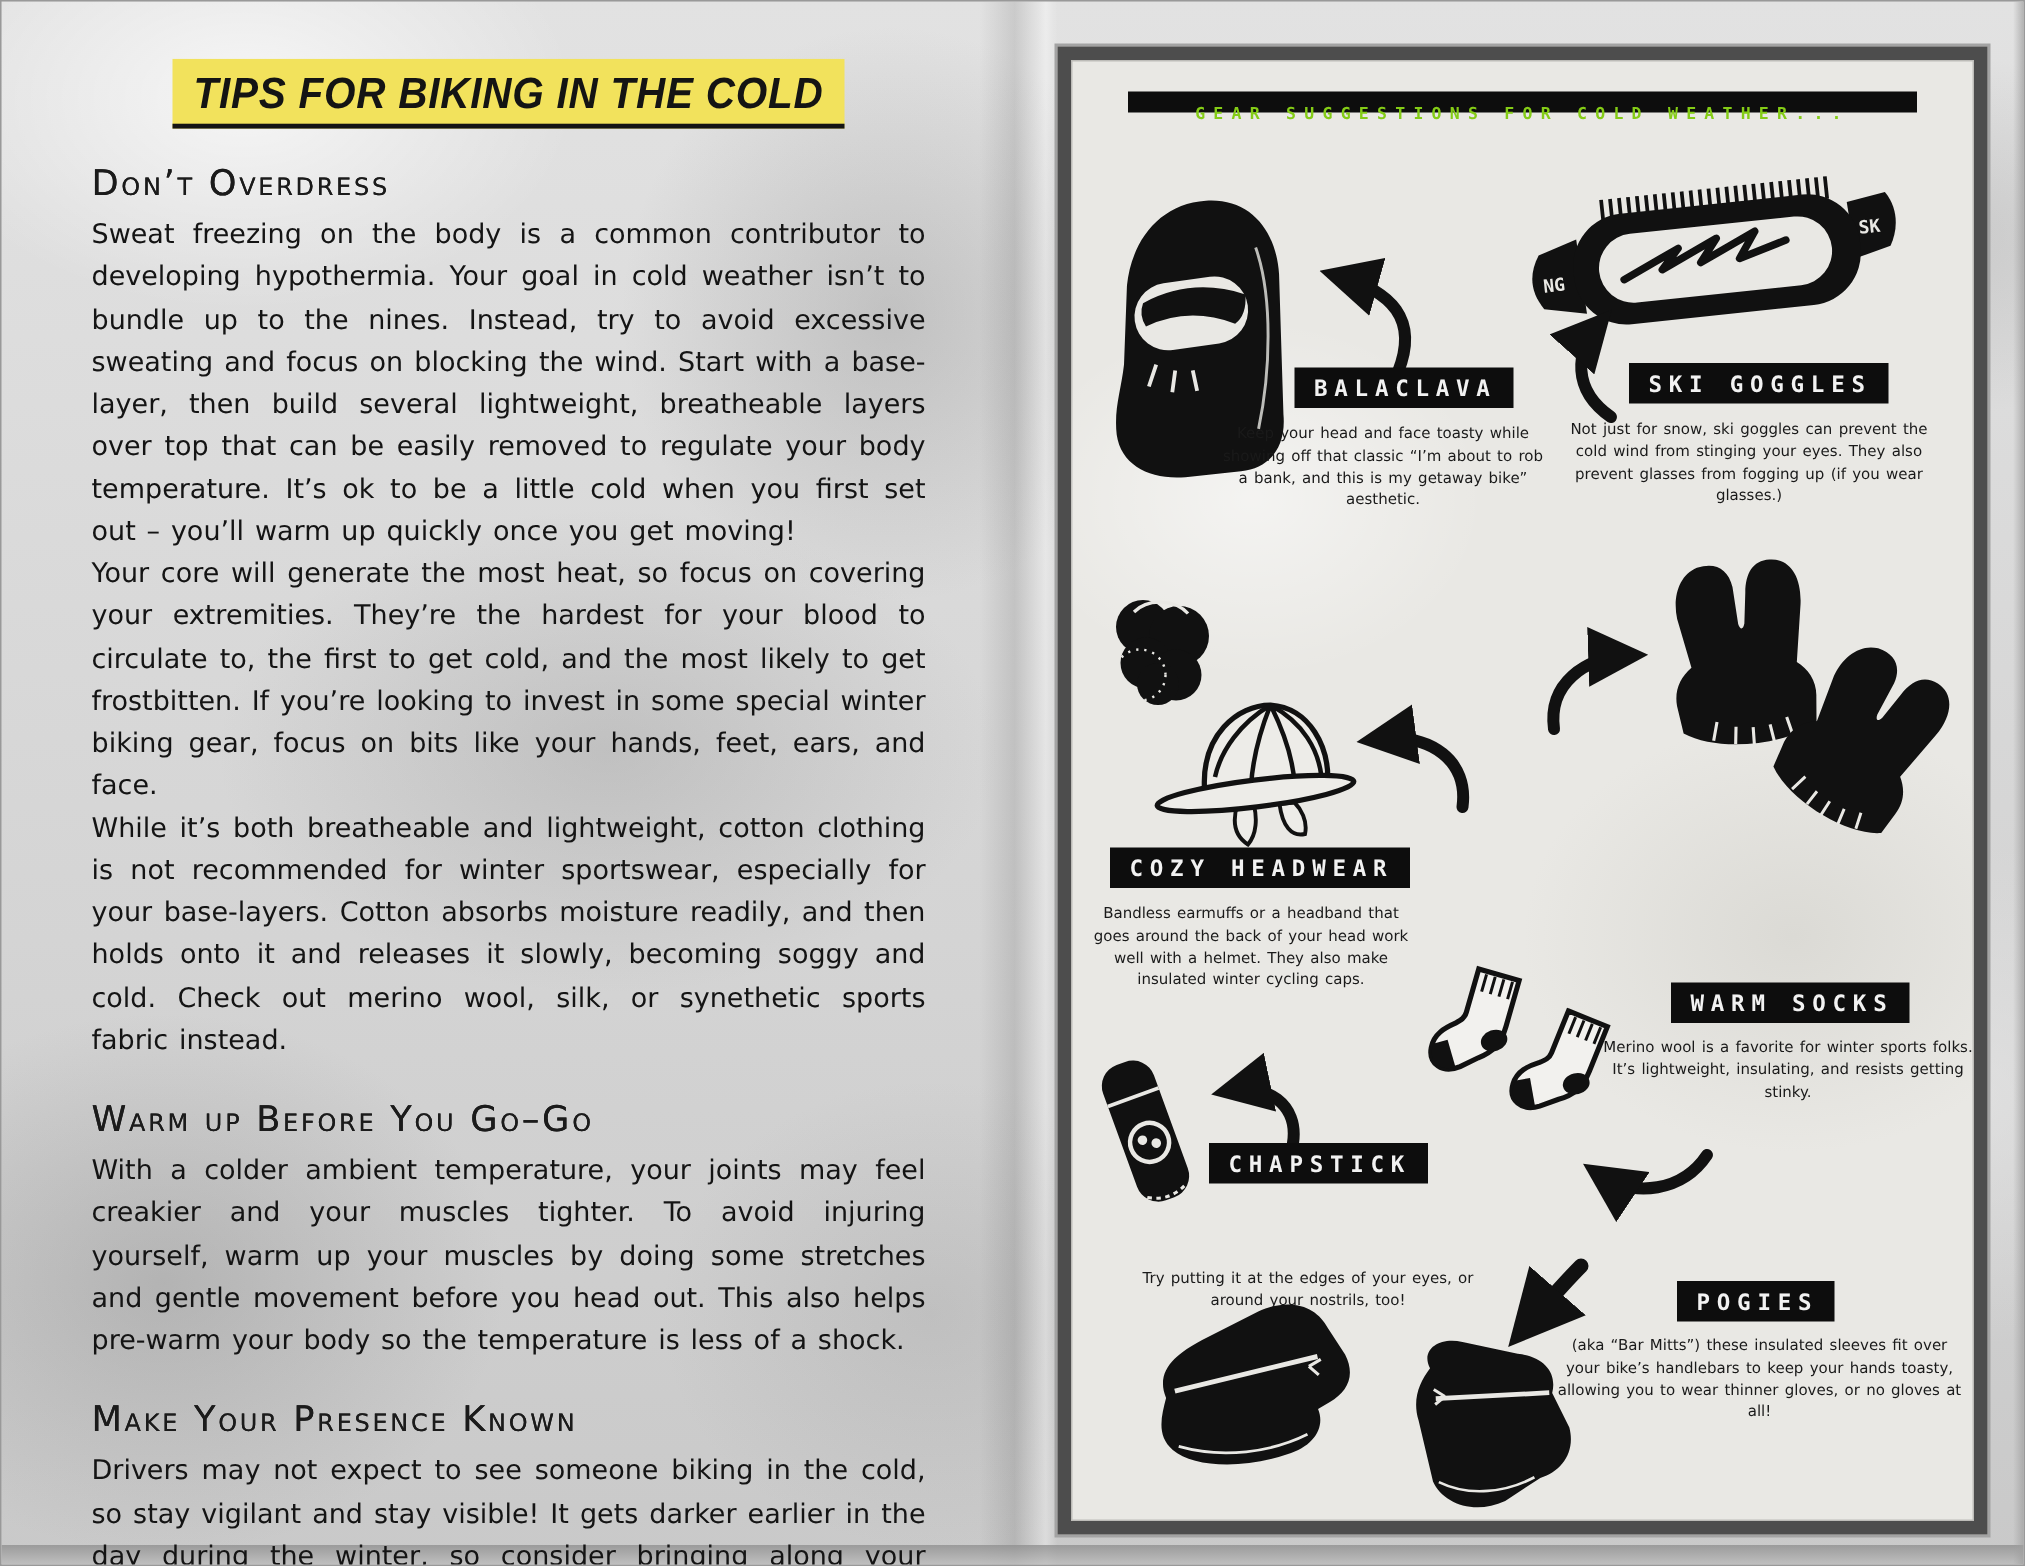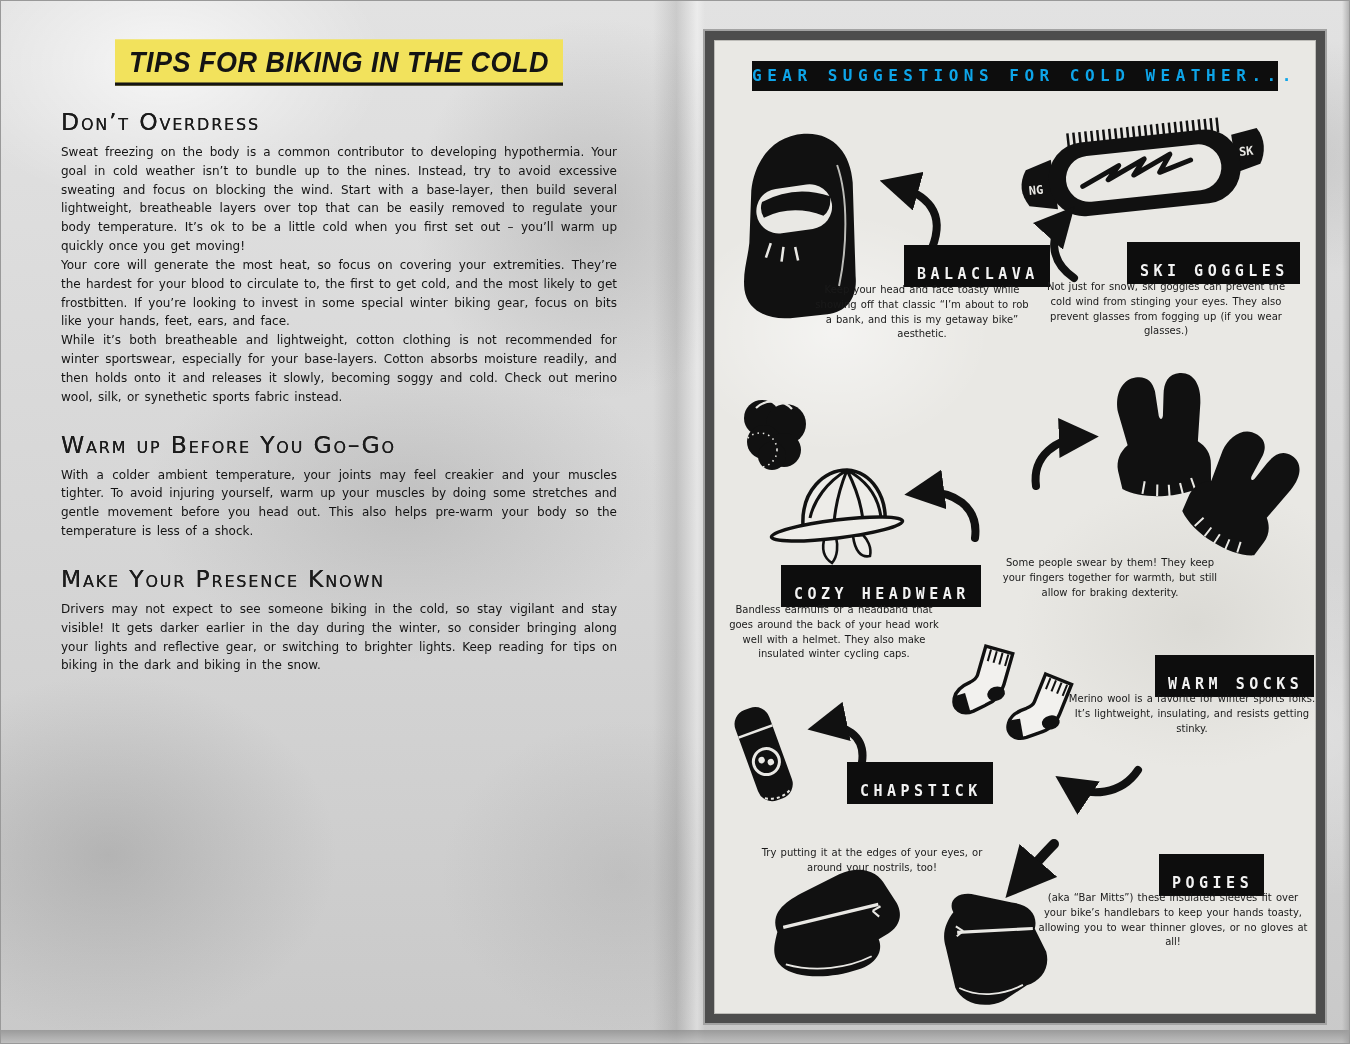--- a/index.html
+++ b/index.html
@@ -35,45 +35,45 @@
     font-size:27px; font-weight:bold; letter-spacing:.5px; color:#141414;
     background:#f2e25c; padding:6px 14px 3px 14px;
     border-bottom:3px solid #141414; transform:scaleY(1.08);
   }
   .sec h2 {
     font-variant-caps:small-caps; font-weight:normal; font-size:23.5px;
     letter-spacing:1.8px; color:#1b1b1b; margin:24px 0 7px 0;
     text-shadow:0 0 .4px #1b1b1b;
   }
   .sec p {
-    font-size:12px; line-height:1.57; text-align:justify; color:#141414;
+    font-size:18px; line-height:1.57; text-align:justify; color:#141414;
     word-spacing:1.5px;
   }
 
   
   .panel {
     position:absolute; left:704px; top:30px; width:620px; height:992px;
     background:#e9e8e4; border:9px solid #4d4d4d;
     box-shadow:0 0 0 2px #a3a3a3, inset 0 0 0 1px #bdbcb8;
   }
   .panel::before { content:""; position:absolute; inset:0; pointer-events:none;
     background:
       radial-gradient(ellipse 260px 200px at 20% 30%, rgba(255,255,255,.5), transparent 60%),
       radial-gradient(ellipse 300px 240px at 80% 60%, rgba(205,204,198,.5), transparent 60%);
   }
   .panel-header {
-    position:absolute; left:38px; top:21px; width:526px; height:30px;
-    background:#0d0d0d; color:#0ea5e9; font-family:"DejaVu Sans Mono", monospace;
-    font-size:16px; font-weight:bold; letter-spacing:5.5px;
+    position:absolute; left:38px; top:21px; width:526px; height:14px;
+    background:#0d0d0d; color:#84cc16; font-family:"DejaVu Sans Mono", monospace;
+    font-size:11px; font-weight:bold; letter-spacing:5.5px;
     line-height:30px; text-align:center; white-space:nowrap;
   }
   .chip {
     position:absolute; background:#0d0d0d; color:#f2f2f2;
     font-family:"DejaVu Sans Mono", monospace; font-size:15px; font-weight:bold;
-    letter-spacing:4.5px; padding:20px 11px 4px 13px; white-space:nowrap;margin-left:41px;
+    letter-spacing:4.5px; padding:5px 11px 4px 13px; white-space:nowrap;
   }
   .desc {
     position:absolute; font-size:10px; line-height:1.48; text-align:center;
     color:#1a1a1a; word-spacing:1px;
   }
   .art, .arrow { position:absolute; }
   svg { overflow:visible; display:block; }
   .arrow path { stroke:#111; fill:none; stroke-linecap:round; }
 </style>
 </head>
@@ -183,21 +183,20 @@
     </svg>
     <svg class="art" style="left:474px; top:384px; transform:rotate(33deg);" width="108" height="145" viewBox="0 0 110 145">
       <path d="M28,12 C16,16 11,30 13,44 L20,76 C12,82 8,90 9,100 L12,118 C34,132 80,130 98,116 L99,100 C100,90 95,82 88,77 L93,40 C95,22 88,10 75,10 C64,10 59,18 58,30 L56,50 C55,54 53,54 52,50 L50,26 C48,14 40,9 28,12 Z" fill="#111"></path>
       <path d="M34,112 L31,124 M46,116 L45,127 M57,117 L57,128 M68,116 L70,127 M79,112 L82,123" stroke="#e9e8e4" stroke-width="2" fill="none"></path>
     </svg>
     <div class="arrow" style="left:316px; top:386px;">
       <svg width="70" height="65" viewBox="0 0 70 65">
           <path d="M6,60 C2,30 26,12 56,11" stroke-width="8" marker-end="url(#ah)"></path>
         </svg>
     </div>
-    <div class="desc" style="left:282px; top:516px; width:228px;">Some people swear by them! They keep your fingers together for warmth, but still allow for braking dexterity.</div>
 
     <svg class="art" style="left:240px; top:602px;" width="132" height="125" viewBox="0 0 132 125">
       <g transform="rotate(16 34 40)">
         <path d="M22,6 H50 V38 C50,50 46,57 38,63 L28,72 C18,80 7,76 6,65 C5,56 11,50 17,45 C20,42 22,40 22,36 Z" fill="#f2f1ee" stroke="#111" stroke-width="3.4"></path>
         <path d="M28,8 V20 M34,8 V20 M40,8 V20 M46,8 V20" stroke="#111" stroke-width="2"></path>
         <ellipse cx="45" cy="49" rx="9" ry="7" transform="rotate(-35 45 49)" fill="#111"></ellipse>
         <path d="M7,62 C5,73 15,80 25,73 L15,57 Z" fill="#111"></path>
       </g>
       <g transform="translate(56,28) rotate(22 34 40)">
         <path d="M22,6 H50 V38 C50,50 46,57 38,63 L28,72 C18,80 7,76 6,65 C5,56 11,50 17,45 C20,42 22,40 22,36 Z" fill="#f2f1ee" stroke="#111" stroke-width="3.4"></path>

